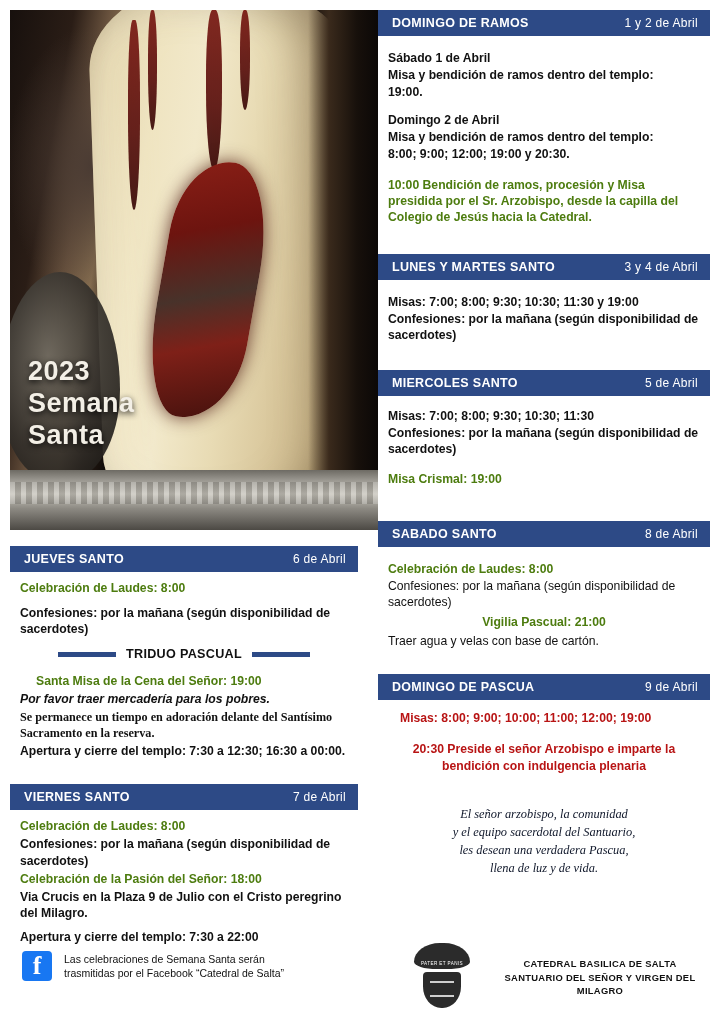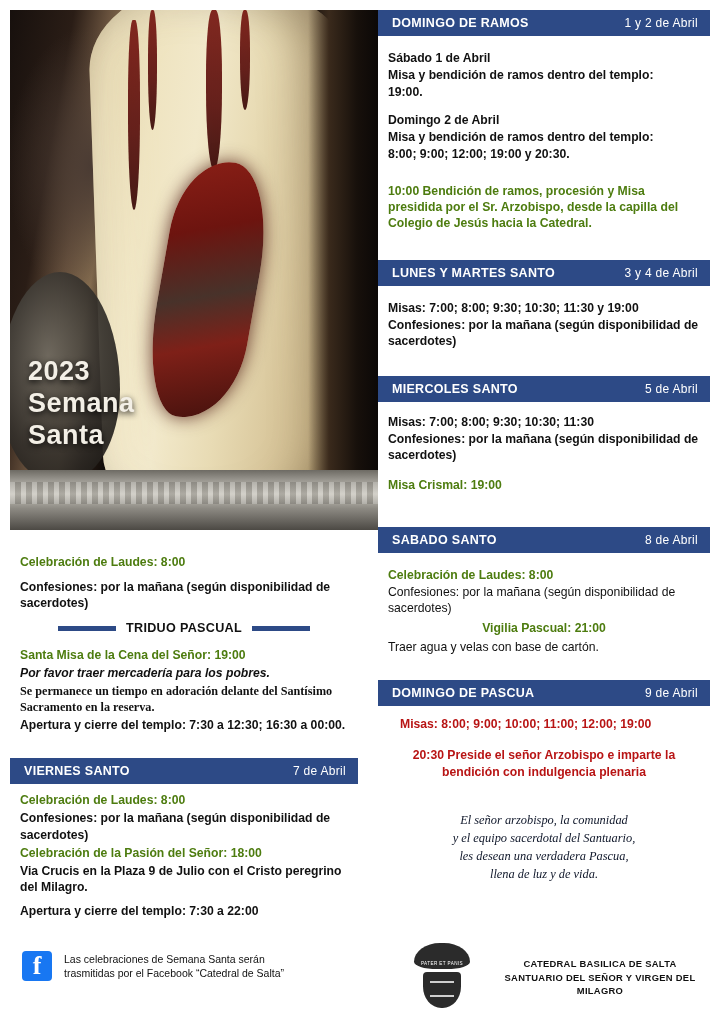--- a/index.html
+++ b/index.html
@@ -291,29 +291,33 @@
       <div class="chalice"></div>
       <div class="base"></div>
       <div class="title">
         <div>2023</div>
         <div>Semana</div>
         <div>Santa</div>
       </div>
     </div>
 
     <div class="block" style="margin-top:16px;">
+      <div class="bar">
+        <span>JUEVES SANTO</span>
+        <span class="date">6 de Abril</span>
+      </div>
       <div class="body-txt">
         <p class="red">Celebración de Laudes: 8:00</p>
         <p>Confesiones: por la mañana (según disponibilidad de sacerdotes)</p>
         <div class="triduo">
           <span class="line"></span>
           <span class="lbl">TRIDUO PASCUAL</span>
           <span class="line"></span>
         </div>
-        <p class="red" style="margin-bottom:2px;">Santa Misa de la Cena del Señor: 19:00</p>
+        <p class="red" style="margin-bottom:2px;margin-left:16px;">Santa Misa de la Cena del Señor: 19:00</p>
         <p style="margin-bottom:2px;font-style:italic;">Por favor traer mercadería para los pobres.</p>
         <p style="margin-bottom:2px;font-family:Liberation Serif, serif;">Se permanece un tiempo en adoración delante del Santísimo Sacramento en la reserva.</p>
         <p>Apertura y cierre del templo: 7:30 a 12:30; 16:30 a 00:00.</p>
       </div>
     </div>
 
     <div class="block">
       <div class="bar">
         <span>VIERNES SANTO</span>
         <span class="date">7 de Abril</span>
@@ -335,21 +339,21 @@
       <div class="bar">
         <span>DOMINGO DE RAMOS</span>
         <span class="date">1 y 2 de Abril</span>
       </div>
       <div class="body-txt" style="padding-top:14px;">
         <p style="margin-bottom:1px;">Sábado 1 de Abril</p>
         <p style="margin-bottom:1px;">Misa y bendición de ramos dentro del templo:</p>
         <p style="margin-bottom:12px;">19:00.</p>
         <p style="margin-bottom:1px;">Domingo 2 de Abril</p>
         <p style="margin-bottom:1px;">Misa y bendición de ramos dentro del templo:</p>
-        <p style="margin-bottom:20px;">8:00; 9:00; 12:00; 19:00 y 20:30.</p>
+        <p style="margin-bottom:14px;">8:00; 9:00; 12:00; 19:00 y 20:30.</p>
         <p class="red">10:00 Bendición de ramos, procesión y Misa presidida por el Sr. Arzobispo, desde la capilla del Colegio de Jesús hacia la Catedral.</p>
       </div>
     </div>
 
     <div class="block" style="margin-top:18px;">
       <div class="bar">
         <span>LUNES Y MARTES SANTO</span>
         <span class="date">3 y 4 de Abril</span>
       </div>
       <div class="body-txt" style="padding-top:14px;">

